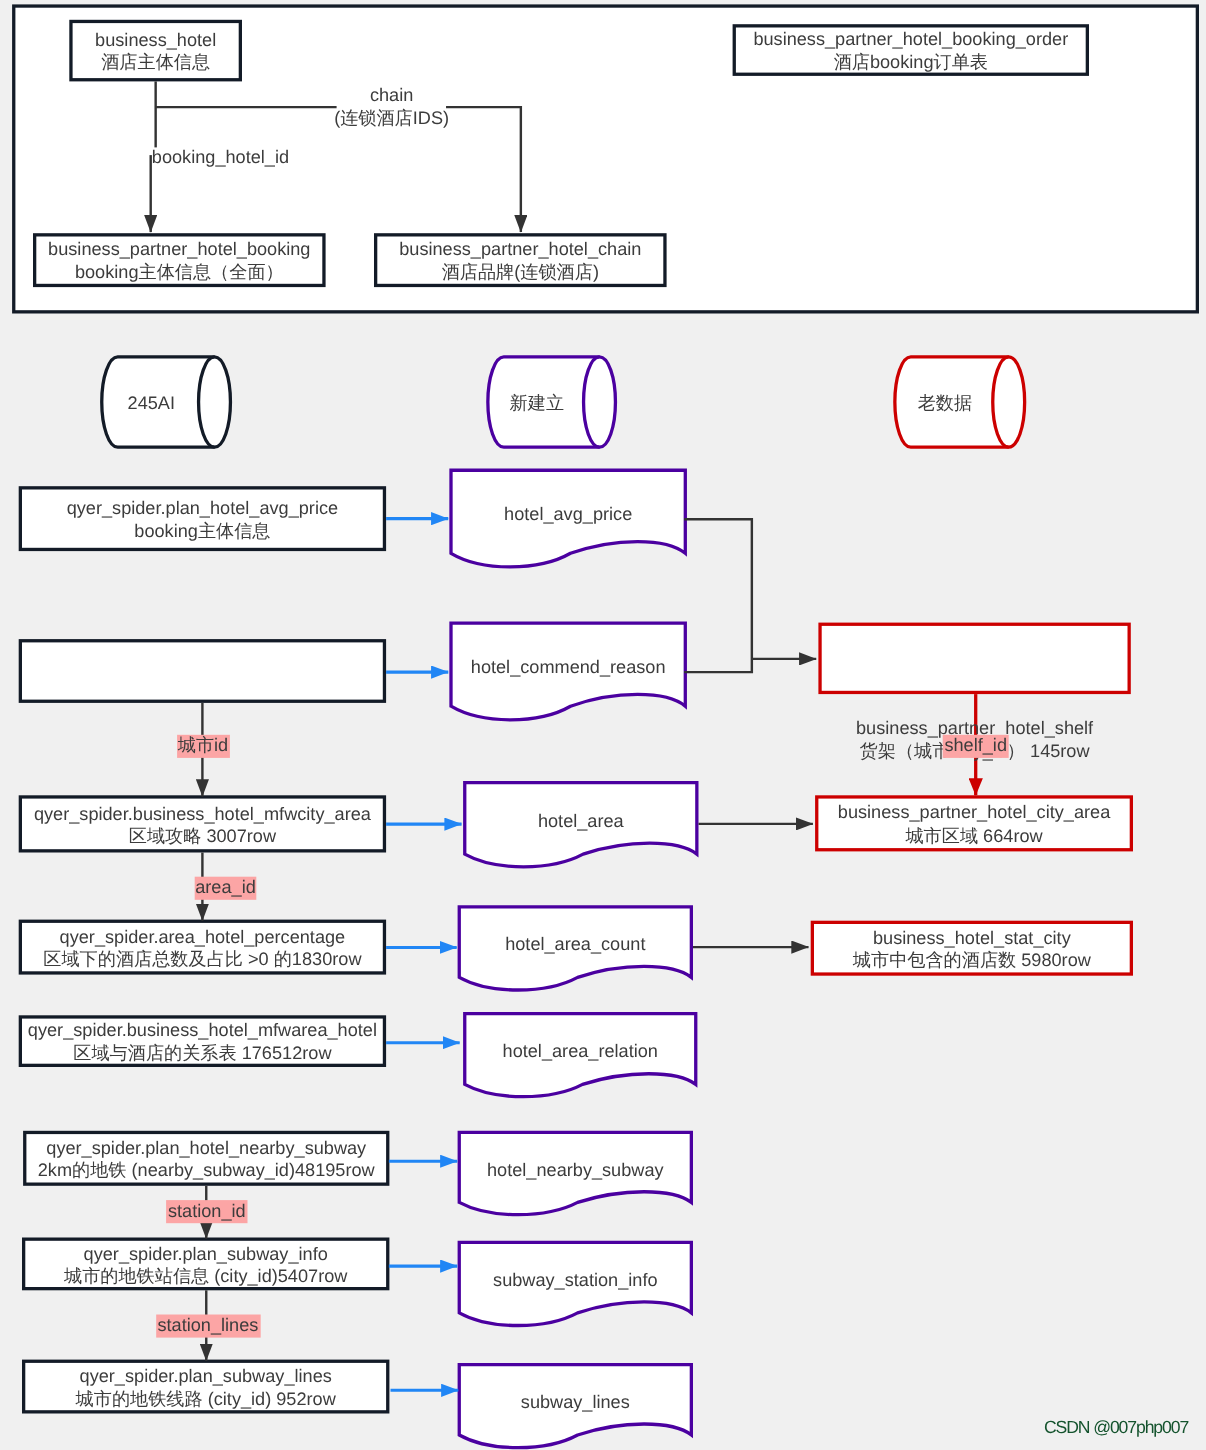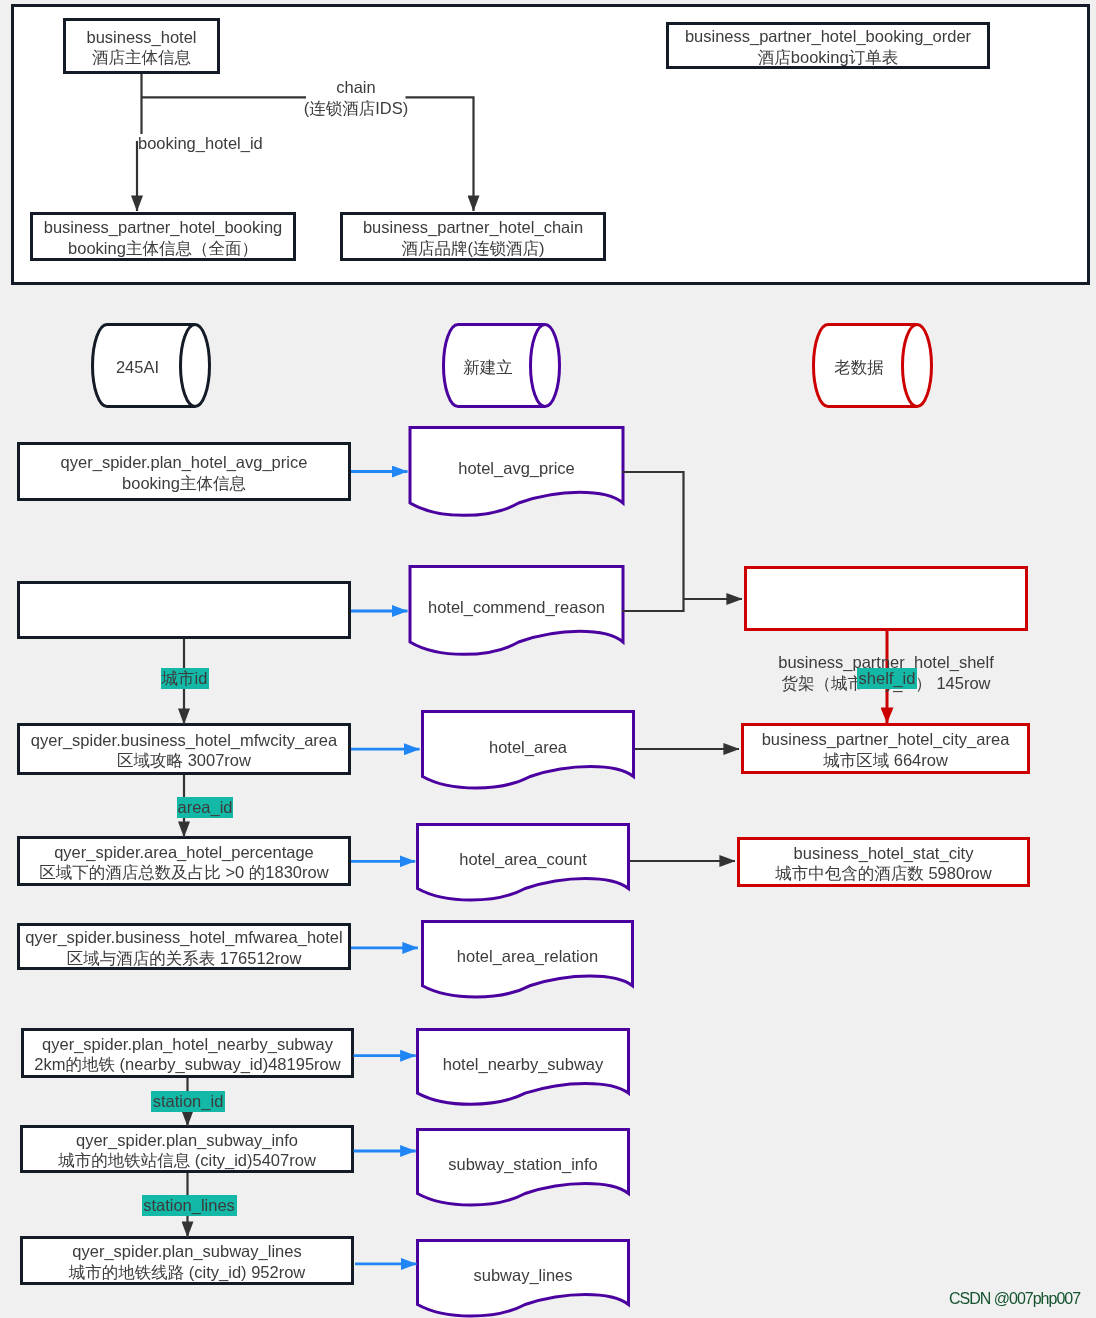--- a/index.html
+++ b/index.html
@@ -6,21 +6,21 @@
   html,body{margin:0;padding:0;}
   body{width:1096px;height:1318px;background:#f0f0f0;
        font-family:"Liberation Sans","DejaVu Sans",sans-serif;
        overflow:hidden;position:relative;}
   #stage{position:absolute;left:0;top:0;width:1096px;height:1318px;}
   svg.layer{position:absolute;left:0;top:0;width:1096px;height:1318px;overflow:visible;}
   .nodetext{position:absolute;box-sizing:border-box;display:flex;flex-direction:column;
         align-items:center;justify-content:center;text-align:center;color:#3c3c3c;
         pointer-events:none;font-size:16.5px;line-height:20.5px;}
   .nodetext span{display:block;white-space:nowrap;}
-  .edgelabel{position:absolute;background:#14b8a6;color:#3c3c3c;white-space:nowrap;
+  .edgelabel{position:absolute;background:#fca5a5;color:#3c3c3c;white-space:nowrap;
        text-align:center;font-size:16.5px;line-height:20.5px;display:flex;
        align-items:center;justify-content:center;flex-direction:column;}
   .edgelabel.clear{background:transparent;}
   .wm{position:absolute;color:#14532d;font-size:16px;letter-spacing:-1px;white-space:nowrap;}
 </style>
 </head>
 <body>
 
 <div id="stage">
 <svg class="layer" viewBox="0 0 1096 1318" width="1096" height="1318" xmlns="http://www.w3.org/2000/svg">

